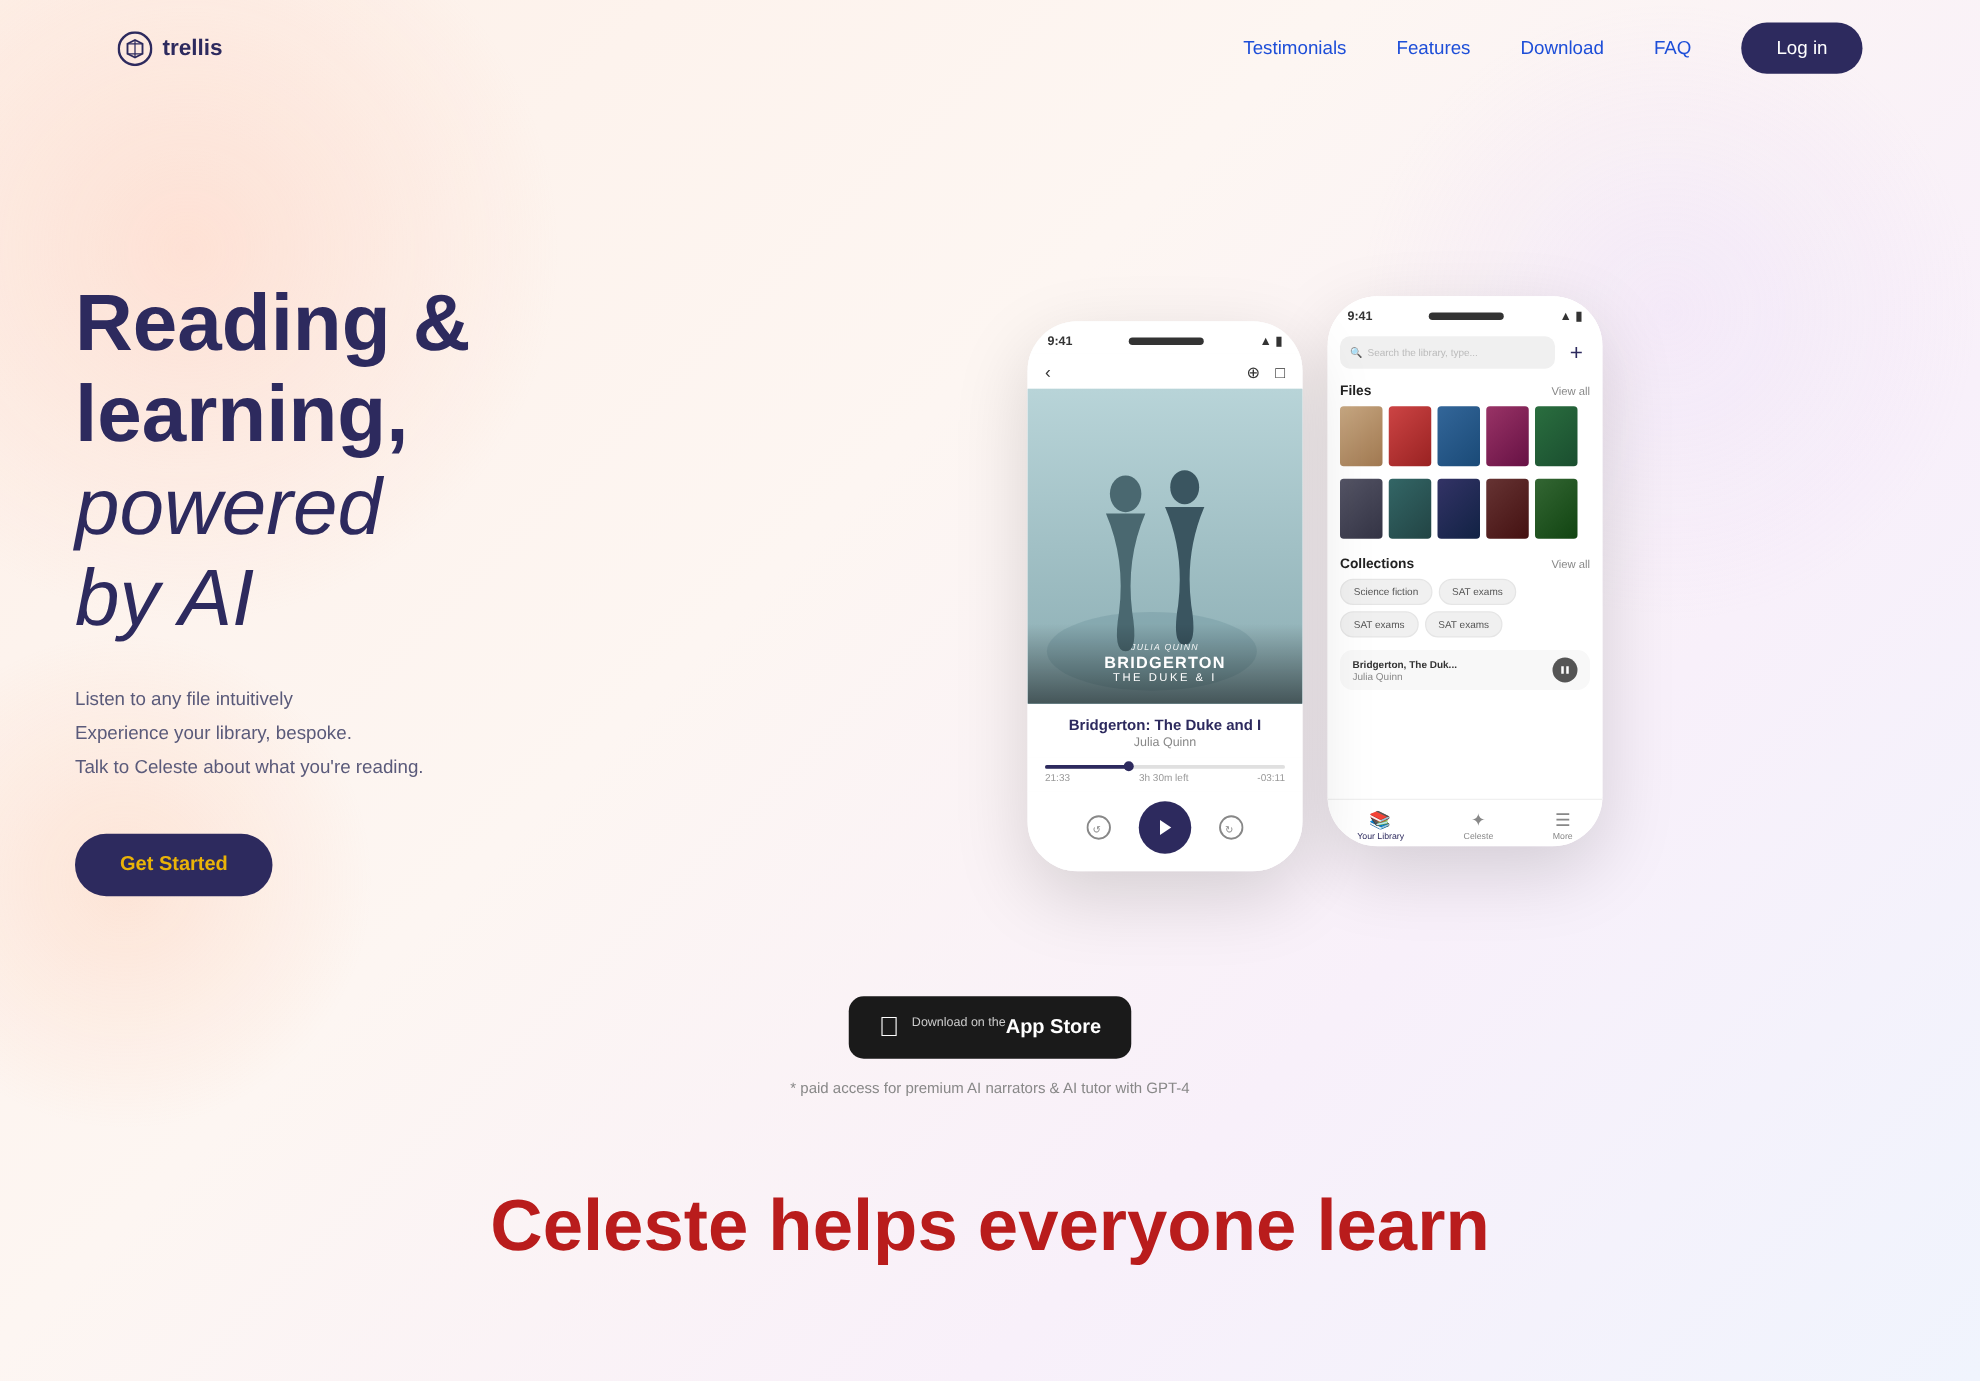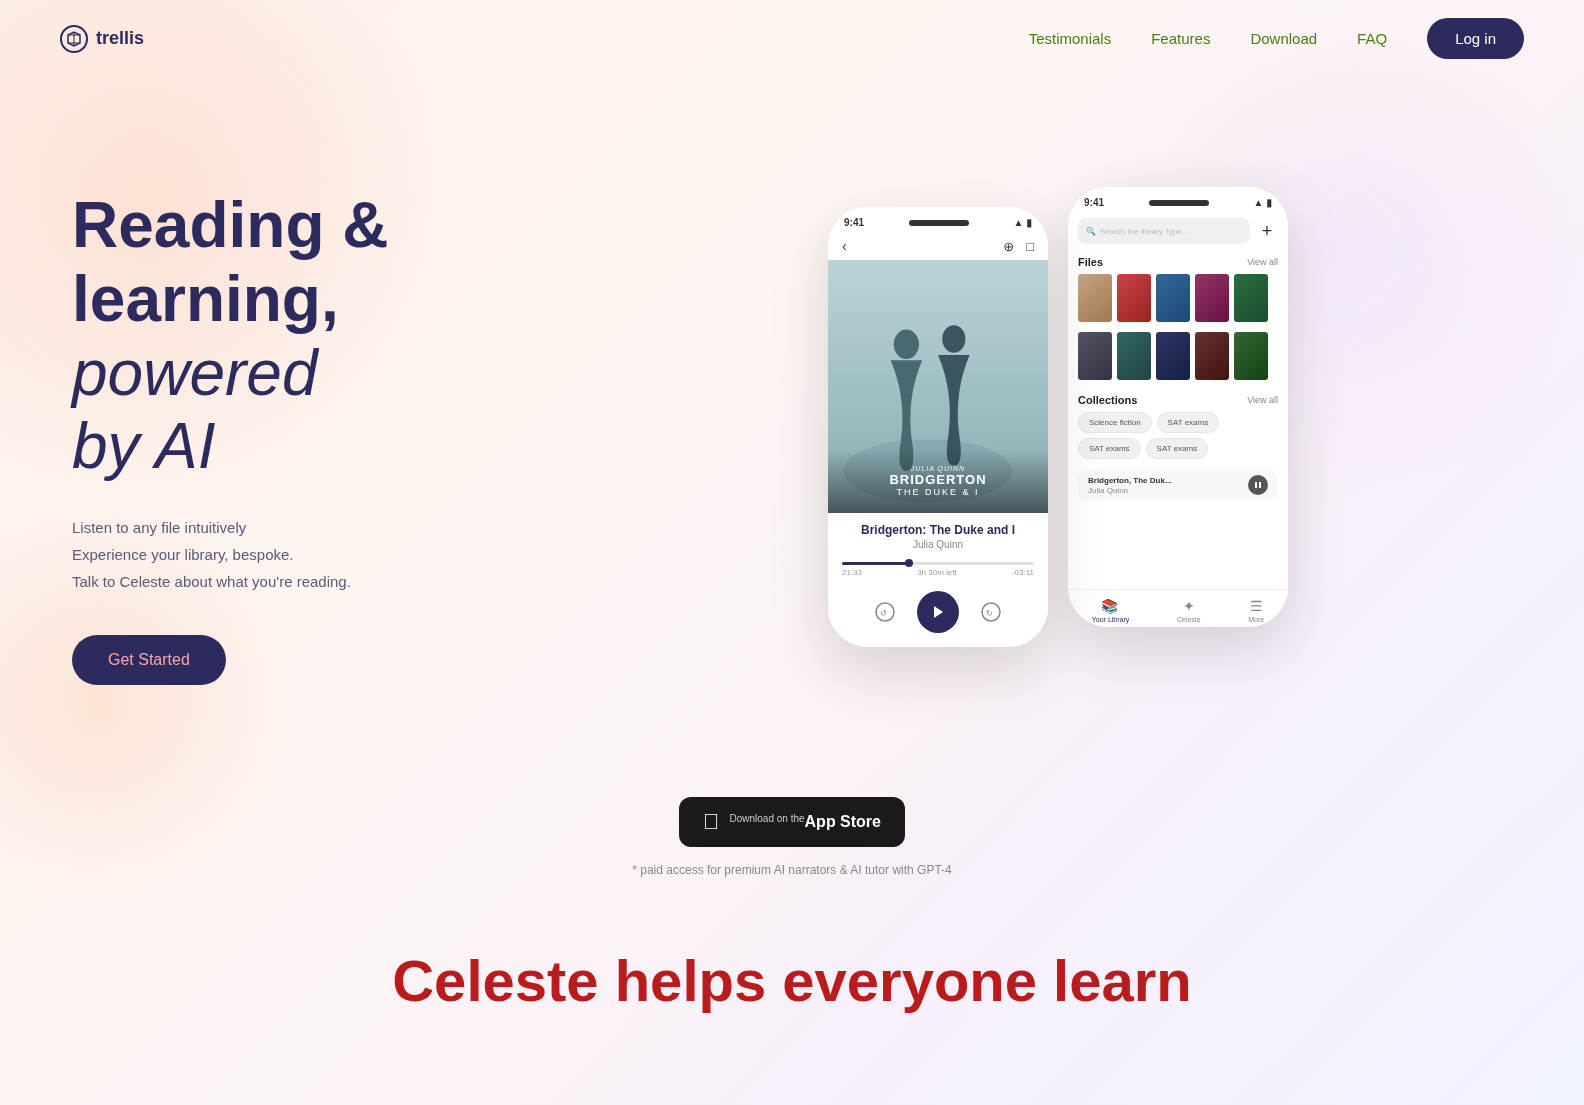--- a/index.html
+++ b/index.html
@@ -30,21 +30,21 @@
       height: 500px;
       background: radial-gradient(circle, rgba(220,200,255,0.2) 0%, transparent 70%);
       pointer-events: none;
     }
 
     
     header {
       display: flex;
       align-items: center;
       justify-content: space-between;
-      padding: 18px 60px;
+      padding: 18px 94px;
       position: relative;
       z-index: 10;
     }
 
     .logo {
       display: flex;
       align-items: center;
       gap: 8px;
       text-decoration: none;
       color: #2d2a5e;
@@ -61,46 +61,45 @@
       color: #2d2a5e;
     }
 
     nav {
       display: flex;
       align-items: center;
       gap: 40px;
     }
 
     .nav-link {
-      color: #4d7c0f;
+      color: #1d4ed8;
       text-decoration: none;
       font-size: 15px;
       font-weight: 400;
     }
 
     .login-btn {
       background: #2d2a5e;
       color: #fff;
       border: none;
       border-radius: 50px;
       padding: 12px 28px;
       font-size: 15px;
       font-weight: 500;
       cursor: pointer;
     }
 
     
     .hero {
       display: flex;
-      align-items: center;
+      align-items: flex-end;
       padding: 40px 60px 60px 60px;
       position: relative;
       z-index: 5;
       min-height: 700px;
-      margin-left: 12px;
     }
 
     .hero-left {
       flex: 1;
       max-width: 500px;
       padding-top: 40px;
     }
 
     .hero-title {
       font-size: 64px;
@@ -117,26 +116,26 @@
 
     .hero-subtitle {
       color: #5a5a7a;
       font-size: 15px;
       line-height: 1.8;
       margin-bottom: 40px;
     }
 
     .get-started-btn {
       background: #2d2a5e;
-      color: #fca5a5;
+      color: #eab308;
       border: none;
       border-radius: 50px;
       padding: 16px 36px;
       font-size: 16px;
-      font-weight: 400;
+      font-weight: 700;
       cursor: pointer;
     }
 
     
     .hero-right {
       flex: 1;
       display: flex;
       justify-content: center;
       align-items: flex-start;
       position: relative;

